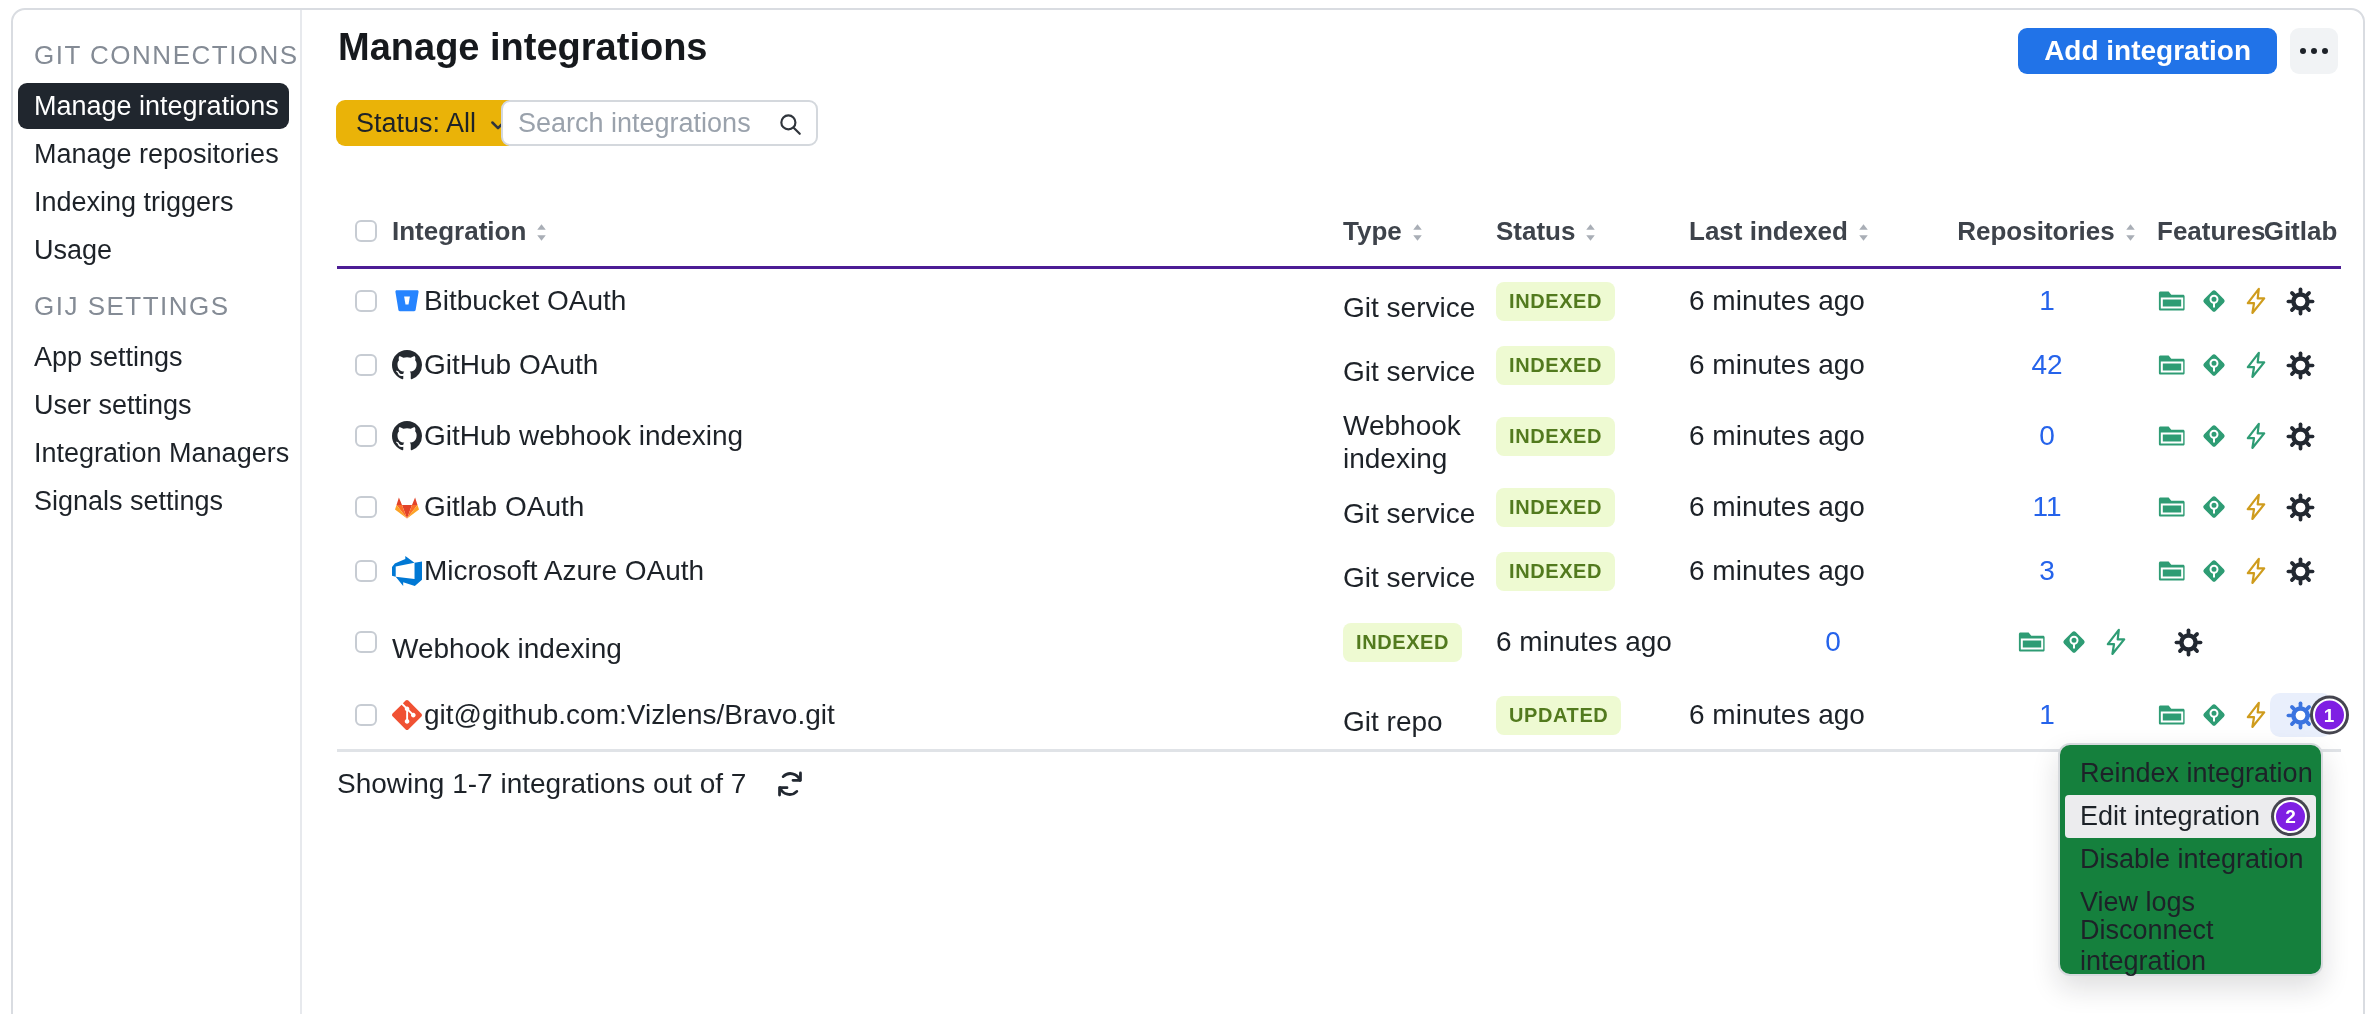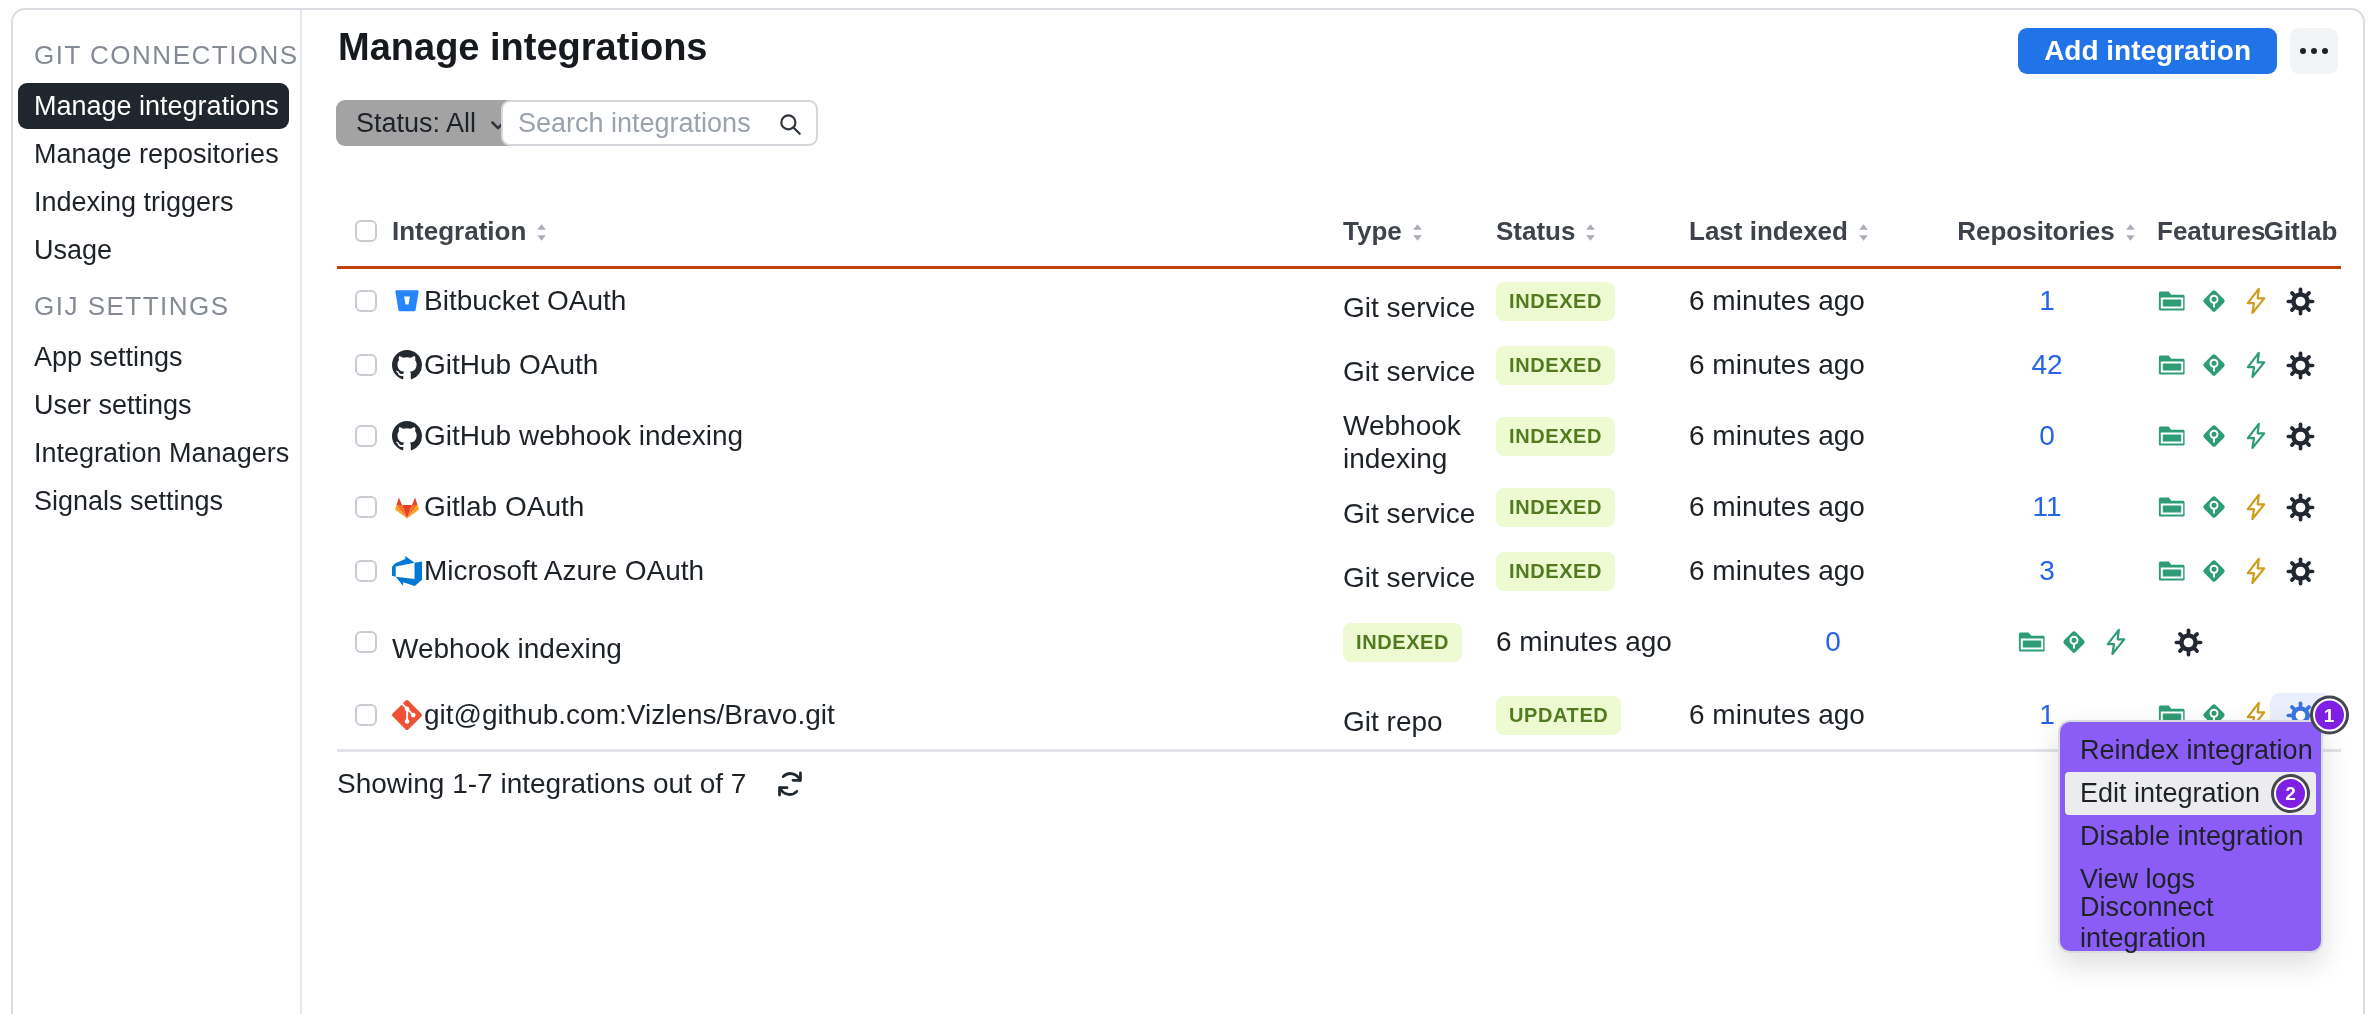--- a/index.html
+++ b/index.html
@@ -20,32 +20,32 @@
     border-radius:9px;font-size:27px;color:#1d2228;cursor:pointer;white-space:nowrap;}
   .side-item.selected{background:#20262e;color:#fff;}
   
   .main{flex:1;position:relative;}
   .page-title{position:absolute;left:36px;top:16px;font-size:38px;font-weight:700;color:#16191d;}
   .add-btn{position:absolute;top:18px;right:86px;height:46px;padding:0 26px;background:#2173e8;color:#ffffff;
     font-size:28px;font-weight:600;border:none;border-radius:9px;font-family:inherit;cursor:pointer;}
   .more-btn{position:absolute;top:18px;right:25px;width:48px;height:46px;background:#f1f3f5;border:none;
     border-radius:9px;display:flex;align-items:center;justify-content:center;gap:5px;cursor:pointer;}
   .more-btn i{width:6px;height:6px;border-radius:50%;background:#1d2228;display:block;}
-  .chip{position:absolute;left:34px;top:90px;height:46px;padding:0 16px 0 20px;background:#a3a3a3;
+  .chip{position:absolute;left:34px;top:90px;height:46px;padding:0 16px 0 20px;background:#eab308;
     border-radius:9px;display:flex;align-items:center;gap:12px;font-size:27px;cursor:pointer;box-sizing:border-box;}
   .search{position:absolute;left:199px;top:90px;width:317px;height:46px;border:2px solid #d4d8dd;border-radius:9px;
     box-sizing:border-box;display:flex;align-items:center;background:#fff;}
   .search input{flex:1;min-width:0;border:none;outline:none;font-size:27px;padding:0 0 0 15px;
     font-family:inherit;color:#1d2228;background:transparent;}
   .search input::placeholder{color:#9aa2ac;}
   .search .mag{margin:6px 13px 0 4px;}
   
   .table{position:absolute;left:35px;top:186px;width:2004px;}
   .grid{display:grid;grid-template-columns:55px 951px 153px 193px 288px 140px 143px 81px;align-items:center;}
-  .thead{height:70px;border-bottom:3px solid #c2410c;font-size:26px;font-weight:600;color:#3e434b;}
+  .thead{height:70px;border-bottom:3px solid #4c1d95;font-size:26px;font-weight:600;color:#3e434b;}
   .th{display:flex;align-items:center;gap:9px;cursor:pointer;}
   .th.center{justify-content:center;}
   .th.padl{padding-left:40px;box-sizing:border-box;}
   .sort{display:inline-flex;margin-top:3px;}
   .cb{width:22px;height:22px;border:2px solid #c7ccd3;border-radius:6px;background:#fff;margin-left:18px;
     box-sizing:border-box;cursor:pointer;}
   .trow{font-size:28px;}
   .trow.last{border-bottom:3px solid #e0e3e7;}
   .c-int{display:flex;align-items:center;gap:2px;}
   .brand{display:inline-flex;width:30px;height:30px;}
@@ -56,21 +56,21 @@
   .features{display:flex;align-items:center;gap:12px;padding-left:40px;box-sizing:border-box;}
   .features span{display:inline-flex;width:30px;height:30px;}
   .c-act{display:flex;justify-content:center;}
   .gear-btn{position:relative;width:62px;height:44px;border:none;background:transparent;border-radius:10px;
     display:flex;align-items:center;justify-content:center;color:#222831;cursor:pointer;}
   .gear-btn.hl{background:#e9effc;color:#3b74e0;}
   
   .footer{position:absolute;left:35px;top:752px;height:44px;display:flex;align-items:center;gap:28px;font-size:28px;justify-content:center;}
   .refresh-btn{border:none;background:transparent;padding:0;display:flex;cursor:pointer;}
   
-  .menu{position:absolute;left:2058px;top:720px;width:265px;background:#8b5cf6;border:2px solid #d7dade;
+  .menu{position:absolute;left:2058px;top:743px;width:265px;background:#15803d;border:2px solid #d7dade;
     border-radius:12px;box-shadow:0 12px 28px rgba(20,20,30,.14);padding:7px 0;box-sizing:border-box;z-index:5;}
   .menu-item{height:43px;display:flex;align-items:center;padding-left:15px;margin:0 5px;font-size:27px;
     border-radius:4px;cursor:pointer;}
   .menu-item.hl{background:#ececee;}
   .menu-item .mark{margin-left:14px;}
   
   .mark{width:33px;height:33px;border-radius:50%;background:#7f1fe3;border:2px solid #fff;
     box-shadow:0 0 0 3px #45454f;color:#fff;font-size:19px;font-weight:700;
     display:flex;align-items:center;justify-content:center;box-sizing:border-box;z-index:10;}
   .gear-mark{position:absolute;right:-14px;top:50%;transform:translateY(-50%);}

